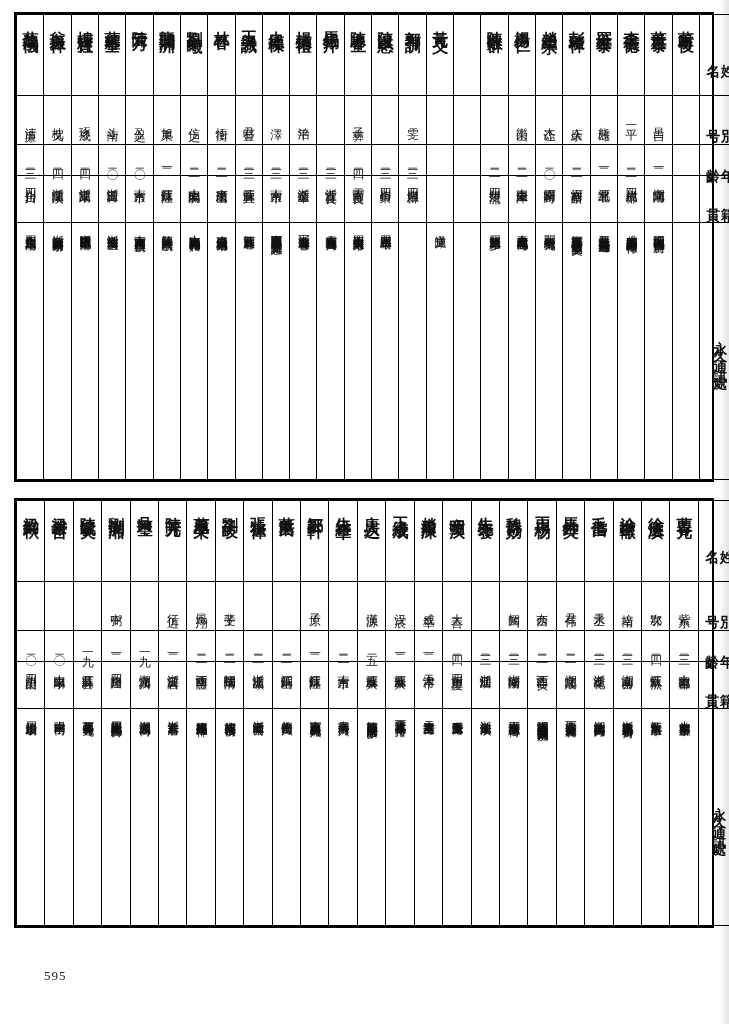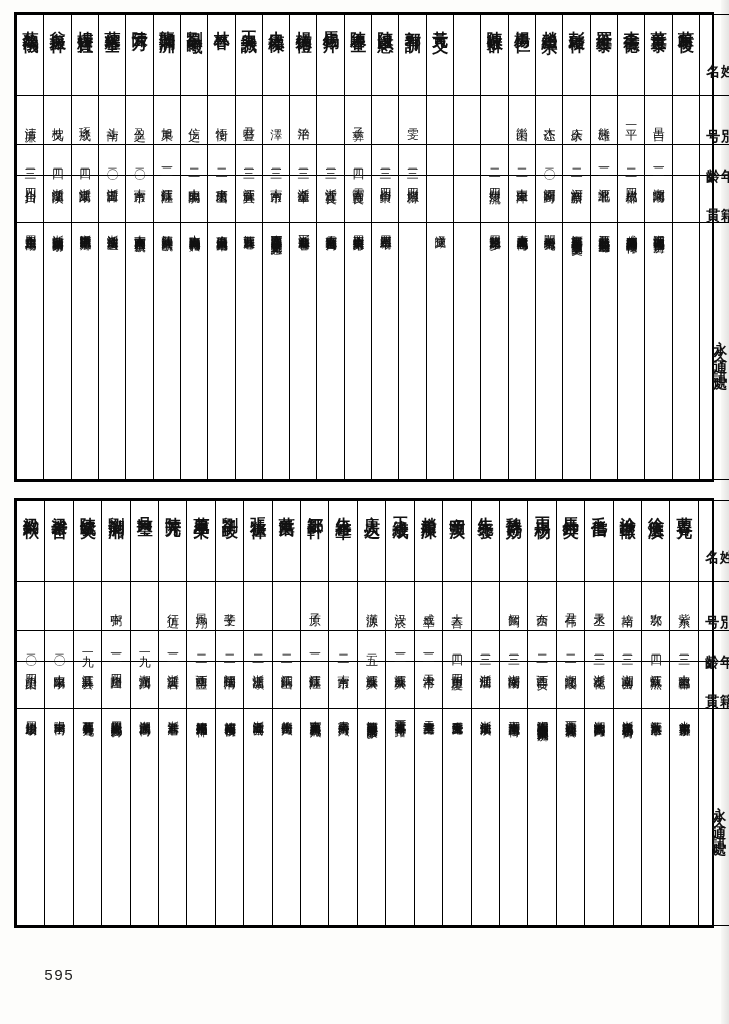--- a/index.html
+++ b/index.html
@@ -71,23 +71,23 @@
     align-items:flex-start;
     padding-top:2px;
     box-sizing:border-box;
   }
   .cellbox.center{align-items:center;padding-top:0;}
 
   .page-num{
     position:absolute;
     left:44px;
     top:968px;
-    font-size:15px;
+    font-size:13px;
     color:#222;
-    font-family:Liberation Mono, monospace;
+    font-family:Liberation Serif, serif;
     letter-spacing:1px;
     text-align:right;
   }
   .edge{
     position:absolute;
     right:0;top:0;width:8px;height:1024px;
     background:linear-gradient(to right,rgba(0,0,0,0.02),rgba(0,0,0,0.10));
   }
 </style>
 </head>

